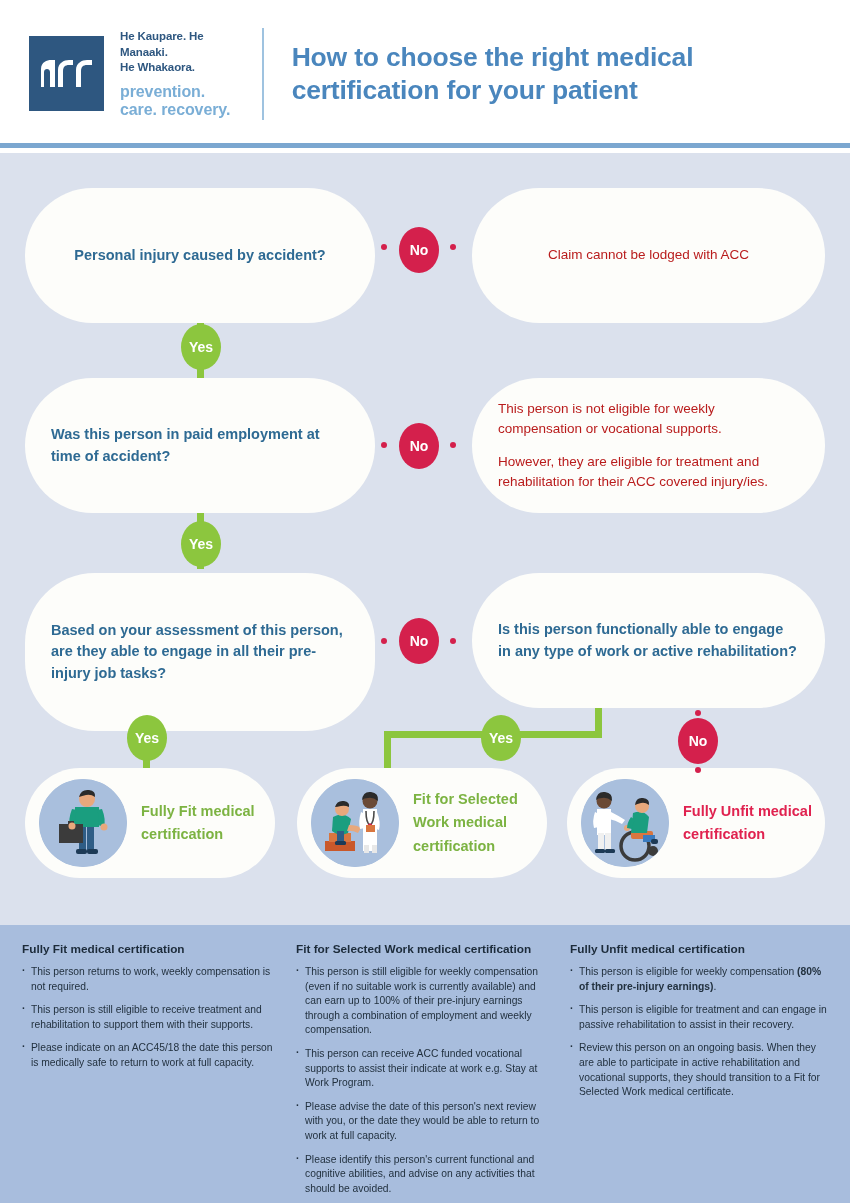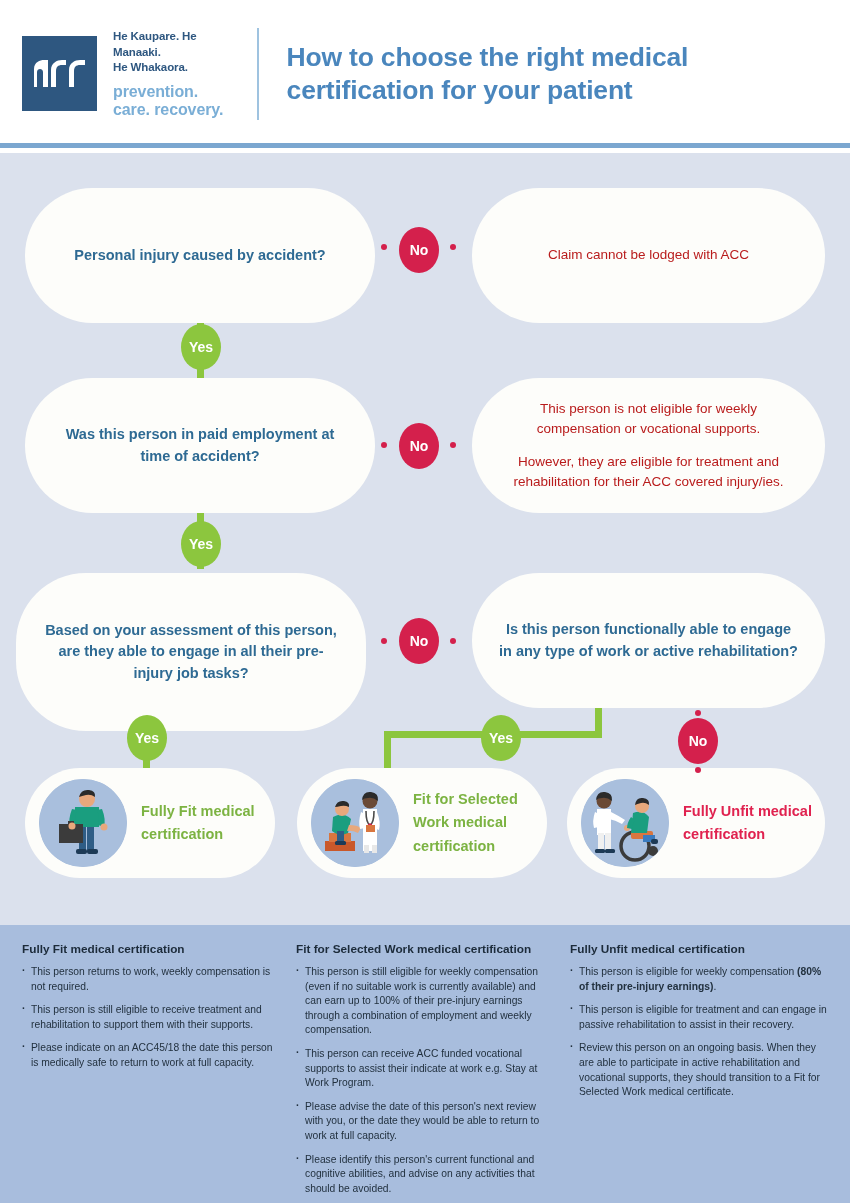--- a/index.html
+++ b/index.html
@@ -15,21 +15,21 @@
 
   
   .header {
     height: 148px;
     background: #ffffff;
     display: flex;
     align-items: center;
     padding: 0 22px;
     position: relative;
   }
-  .logo-block { display: flex; align-items: center; }
+  .logo-block { display: flex; align-items: center; margin-left: 7px; }
   .logo-square {
     width: 75px; height: 75px;
     background: #2e5780;
     display: flex; align-items: center; justify-content: center;
     flex: none;
   }
   .logo-tagline { margin-left: 16px; }
   .logo-tagline .maori {
     color: #2e5780;
     font-size: 11.5px;
@@ -75,21 +75,20 @@
     background: #dbe1ed;
   }
 
   .pill {
     position: absolute;
     background: #fdfdfa;
     border-radius: 70px;
     display: flex;
     align-items: center;
     justify-content: center;
-    text-align: center;
     z-index: 3;
   }
   .pill .q {
     color: #2e6a93;
     font-size: 14.5px;
     font-weight: bold;
     line-height: 1.45;
     padding: 0 26px;
   }
   .pill .a {
@@ -237,21 +236,21 @@
   <div class="pill" style="left:472px; top:225px; width:353px; height:135px;">
     <div class="a">
       <p>This person is not eligible for weekly compensation or vocational supports.</p>
       <p>However, they are eligible for treatment and rehabilitation for their ACC covered injury/ies.</p>
     </div>
   </div>
 
   <div class="vline" style="left:197px; top:358px; height:58px;"></div>
   <div class="badge badge-yes" style="left:181px; top:368px;">Yes</div>
 
-  <div class="pill" style="left:16px; top:420px; width:350px; height:158px;">
+  <div class="pill" style="left:25px; top:420px; width:350px; height:158px;">
     <div class="q">Based on your assessment of this person, are they able to engage in all their pre-injury job tasks?</div>
   </div>
   <div class="dot" style="left:381px; top:485px;"></div>
   <div class="badge badge-no" style="left:399px; top:465px;">No</div>
   <div class="dot" style="left:450px; top:485px;"></div>
   <div class="pill" style="left:472px; top:420px; width:353px; height:135px;">
     <div class="q">Is this person functionally able to engage in any type of work or active rehabilitation?</div>
   </div>
 
   <div class="vline" style="left:143px; top:553px; height:62px;"></div>

